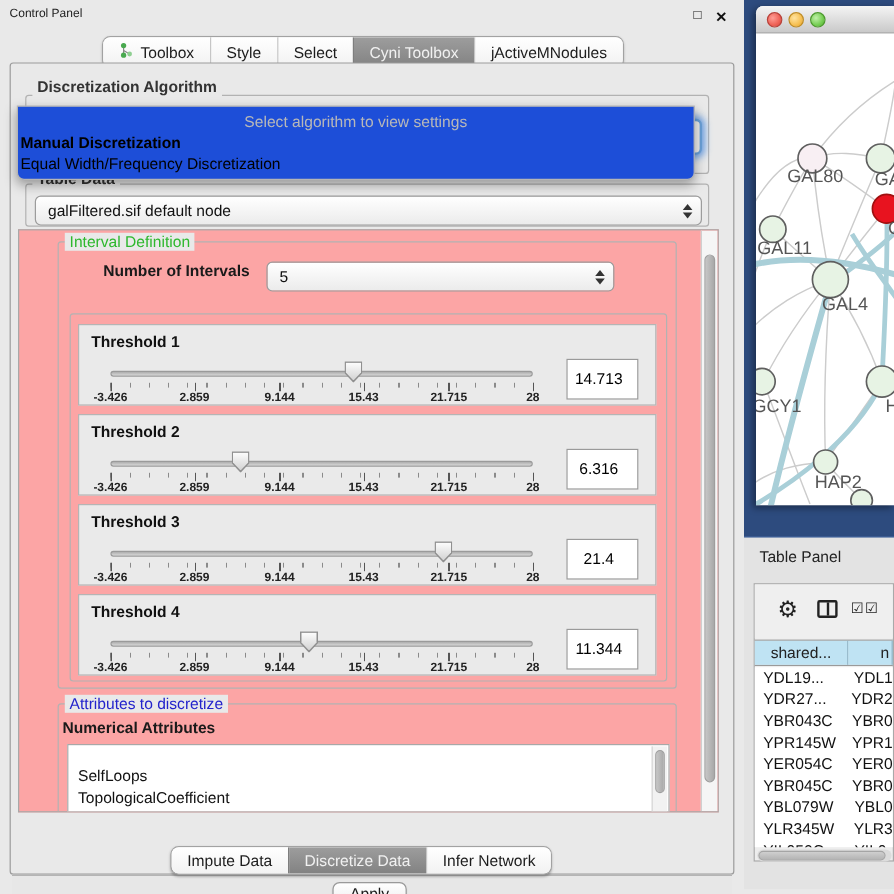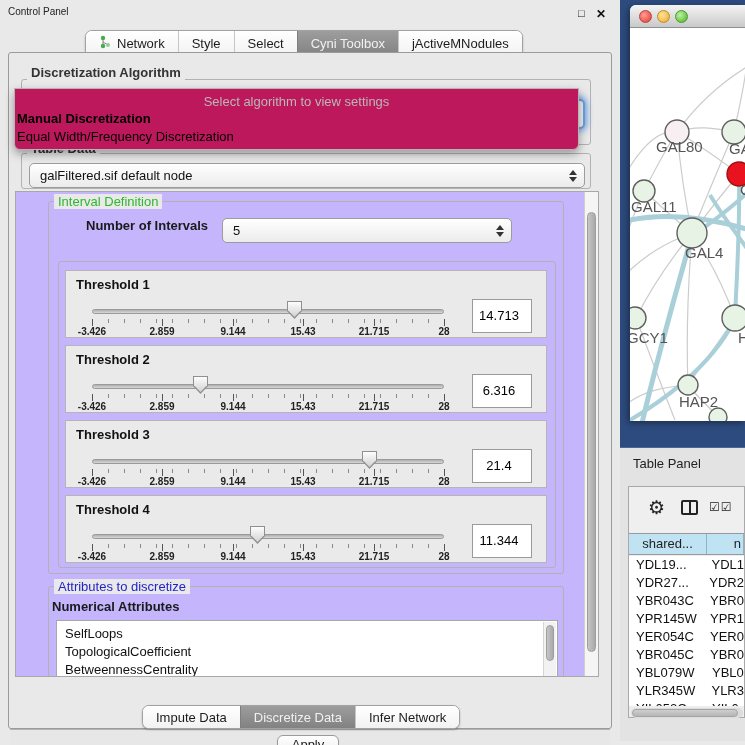--- a/index.html
+++ b/index.html
@@ -39,28 +39,28 @@
   .combo { position:absolute; border:1px solid #9c9c9c; border-radius:5px;
            background:linear-gradient(#ffffff,#ebebeb); font-size:13px; display:flex; align-items:center;
            padding-left:10px; color:#111; }
   .stepper { position:absolute; right:7px; top:50%; transform:translateY(-50%); width:9px; height:12px; }
   .stepper::before, .stepper::after { content:""; position:absolute; left:1px; border-left:4px solid transparent; border-right:4px solid transparent; }
   .stepper::before { top:0; border-bottom:5px solid #333; }
   .stepper::after { bottom:0; border-top:5px solid #333; }
   .focusring { border:2px solid #6aa0d8; box-shadow:0 0 6px 2px rgba(90,150,230,.85); background:#ededed; }
 
   
-  .popup { left:13px; top:87px; width:565px; height:62px; background:#be185d; border:1px solid #b5b5b5;
+  .popup { left:13px; top:87px; width:565px; height:62px; background:#1d4ed8; border:1px solid #b5b5b5;
            border-radius:0 0 6px 6px; box-shadow:0 4px 10px rgba(0,0,0,.35); z-index:50; padding-top:4px; }
   .popup .hint { text-align:center; font-size:13px; color:#b8b8b8; line-height:17px; }
   .popup .opt { font-size:13px; color:#000; line-height:18px; padding-left:2px; white-space:nowrap; }
   .popup .opt.sel { font-weight:bold; }
 
   
-  .scrollpanel { left:14px; top:190px; width:584px; height:486px; border:1px solid #a8a8a8; background:#c4b5fd; overflow:hidden; }
+  .scrollpanel { left:14px; top:190px; width:584px; height:486px; border:1px solid #a8a8a8; background:#fca5a5; overflow:hidden; }
   .vscroll { position:absolute; right:0; top:0; width:14px; height:100%; background:#f5f5f5; border-left:1px solid #cfcfcf; }
   .vthumb { position:absolute; left:2px; width:9px; border-radius:5px; background:linear-gradient(90deg,#c6c6c6,#a9a9a9); border:1px solid #9e9e9e; }
 
   
   .thpanel { position:absolute; left:7px; width:482px; height:68px; border:1px solid #b5b5b5; background:#eaeaea; }
   .thlabel { position:absolute; left:10px; top:6px; font-weight:bold; font-size:13px; color:#111; }
   .track { position:absolute; left:26px; top:38px; width:352px; height:5px; border-radius:3px;
            background:linear-gradient(#aeaeae,#d8d8d8); border:1px solid #9a9a9a; }
   .handle { position:absolute; top:30px; width:15px; height:18px; z-index:2;
             clip-path:polygon(0 0,100% 0,100% 55%,50% 100%,0 55%); background:#8f8f8f; }
@@ -140,21 +140,21 @@
     <div class="seg">
       <span>
         <svg width="13" height="14" viewBox="0 0 13 14">
             <line x1="4" y1="3" x2="4" y2="11" stroke="#888" stroke-width="1"></line>
             <line x1="4" y1="7" x2="9" y2="10" stroke="#888" stroke-width="1"></line>
             <circle cx="4" cy="3" r="2.2" fill="#49a94f"></circle>
             <circle cx="4" cy="11" r="2.2" fill="#49a94f"></circle>
             <circle cx="9" cy="10" r="2" fill="#8fcf92"></circle>
           </svg>
       </span>
-      <span>Network</span>
+      <span>Toolbox</span>
     </div>
     <div class="seg">
         <span>Style</span>
       </div>
     <div class="seg">
         <span>Select</span>
       </div>
     <div class="seg sel">
         <span>Cyni Toolbox</span>
       </div>
@@ -261,21 +261,21 @@
             <span>15.43</span>
             <span>21.715</span>
             <span>28</span>
         </div>
         <div class="valbox">11.344</div>
       </div>
 
       <span class="legend blue" style="left:38px; top:387px;">Attributes to discretize</span>
       <div class="group" style="left:32px; top:394px; width:516px; height:120px;"></div>
       <span class="abs" style="left:36px; top:407px; font-weight:bold; font-size:13px;">Numerical Attributes</span>
-      <div class="attrlist" style="left:40px; top:428px; width:502px; height:64px; padding-top:4px;">
+      <div class="attrlist" style="left:40px; top:428px; width:502px; height:64px; padding-top:17px;">
         <div class="item">SelfLoops</div>
         <div class="item">TopologicalCoefficient</div>
         <div class="item">BetweennessCentrality</div>
         <div class="listscroll">
             <div class="listthumb"></div>
           </div>
       </div>
 
       <div class="vscroll">
         <div class="vthumb" style="top:20px; height:440px;"></div>

